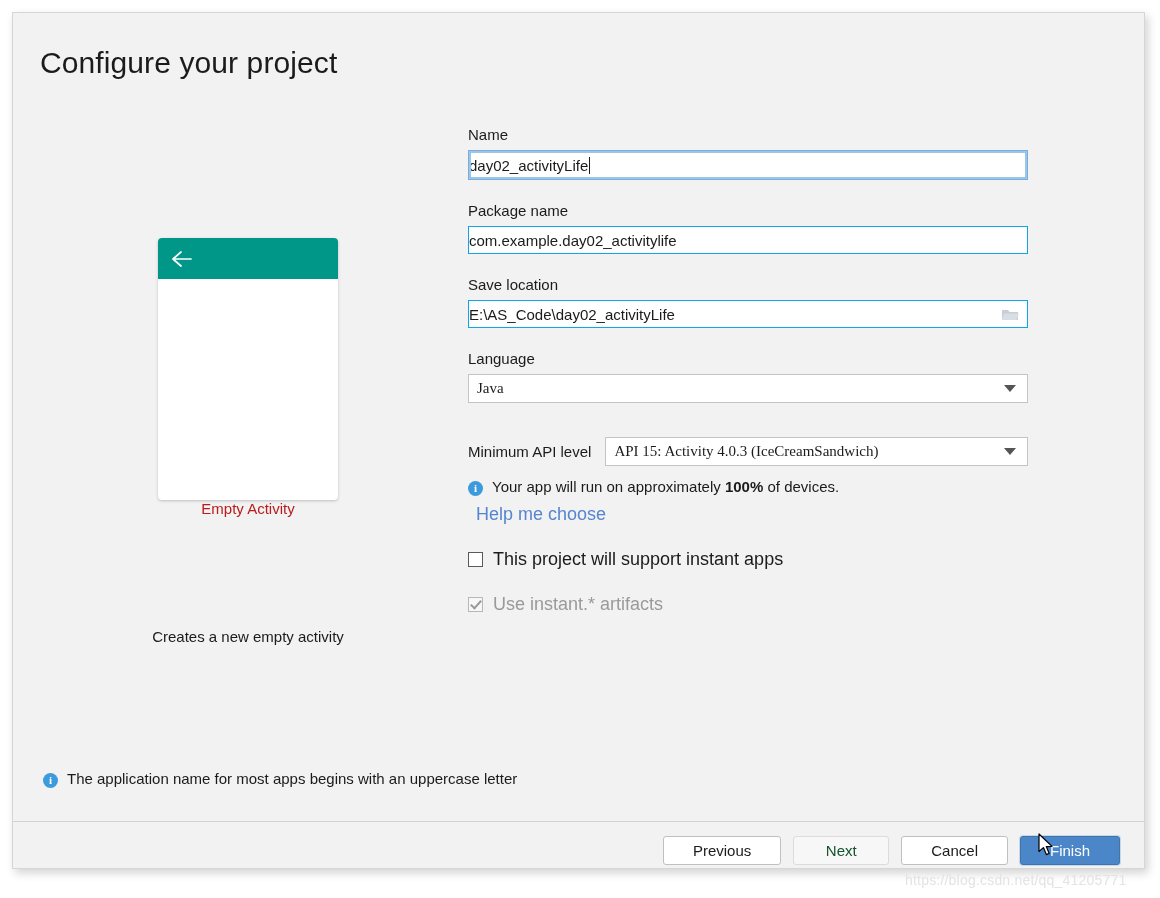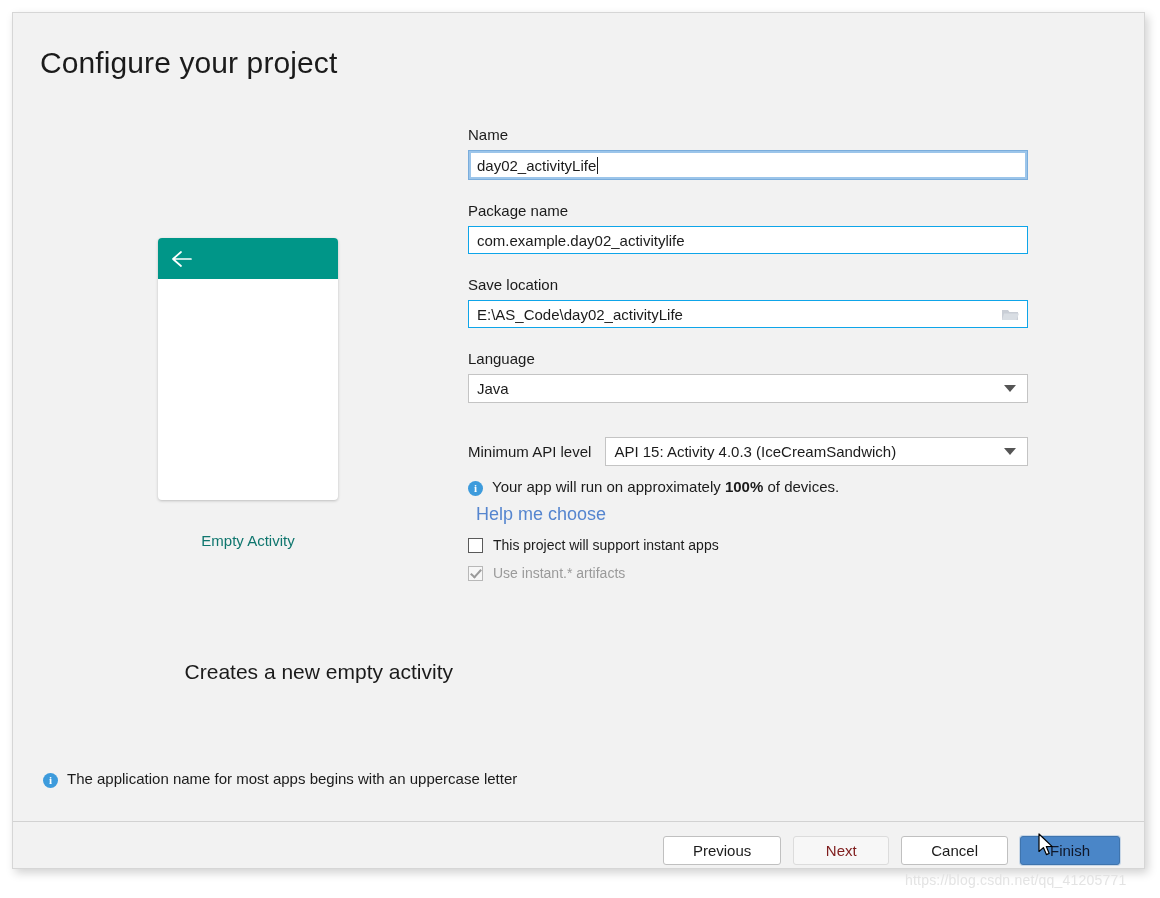--- a/index.html
+++ b/index.html
@@ -58,28 +58,27 @@
     background: #009688;
     position: relative;
   }
   #back-arrow {
     position: absolute;
     left: 13px;
     top: 12px;
   }
   #preview-title {
     text-align: center;
-    margin-top: 32px;
-    font-size: 15px;
-    color: #0f766e;
+    font-size: 15px;
+    color: #b91c1c;
   }
   #preview-desc {
-    text-align: right;
+    text-align: center;
     margin-top: 111px;
-    font-size: 21px;
+    font-size: 15px;
     color: #1b1b1b;
   }
 
   
   #form {
     position: absolute;
     left: 455px;
     top: 113px;
     width: 560px;
   }
@@ -95,21 +94,20 @@
     height: 28px;
     background: #ffffff;
     border: 1px solid #0ea5e9;
     box-sizing: border-box;
     display: flex;
     align-items: center;
   }
   .text-input .val {
     font-size: 15px;
     color: #1b1b1b;
-    padding-left: 8px;
     white-space: nowrap;
   }
   .text-input.focused {
     border: 1px solid #7aaddc;
     outline: 2px solid #9cc5ea;
     outline-offset: -3px;
     height: 30px;
   }
   .caret {
     display: inline-block;
@@ -127,20 +125,21 @@
   }
 
   .combo {
     position: relative;
     height: 29px;
     background: #ffffff;
     border: 1px solid #c4c4c4;
     box-sizing: border-box;
     display: flex;
     align-items: center;
+    font-family: Liberation Serif, serif;
   }
   .combo .val {
     font-size: 15px;
     color: #1b1b1b;
     padding-left: 8px;
     white-space: nowrap;
   }
   .combo .arrow {
     margin-left: auto;
     margin-right: 11px;
@@ -193,22 +192,22 @@
     margin-top: 8px;
     font-size: 18px;
     color: #5585cf;
     cursor: pointer;
     width: fit-content;
   }
 
   .check-row {
     display: flex;
     align-items: center;
-    margin-top: 12px;
-    font-size: 14px;
+    margin-top: 24px;
+    font-size: 18px;
     color: #1b1b1b;
   }
   .check-row .cb {
     width: 15px; height: 15px;
     border: 1px solid #5a5a5a;
     background: #ffffff;
     box-sizing: border-box;
     margin-right: 10px;
     position: relative;
     flex: 0 0 auto;
@@ -262,29 +261,29 @@
     font-size: 15px;
     font-family: "Liberation Sans", sans-serif;
     border: 1px solid #c0c0c0;
     border-radius: 3px;
     background: #ffffff;
     color: #1b1b1b;
     cursor: pointer;
     box-sizing: border-box;
   }
   .btn.disabled {
-    color: #7f1d1d;
+    color: #14532d;
     border-color: #dcdcdc;
     background: #f7f7f7;
     cursor: default;
   }
   .btn.primary {
     background: #4a86c8;
     border-color: #3f74ad;
-    color: #0f172a;
+    color: #ffffff;
     box-shadow: 0 0 0 1px rgba(74,134,200,0.25);
   }
 
   #cursor {
     position: absolute;
     left: 1038px;
     top: 833px;
     pointer-events: none;
   }
 

